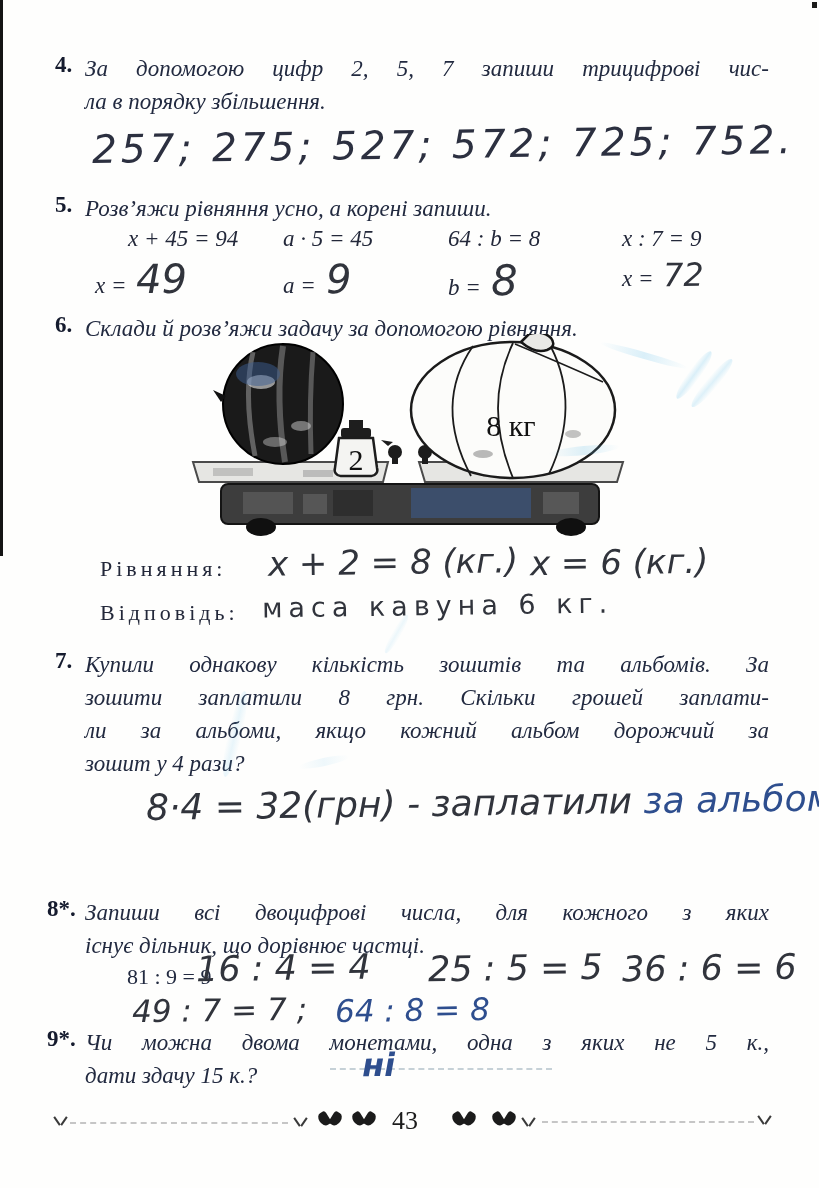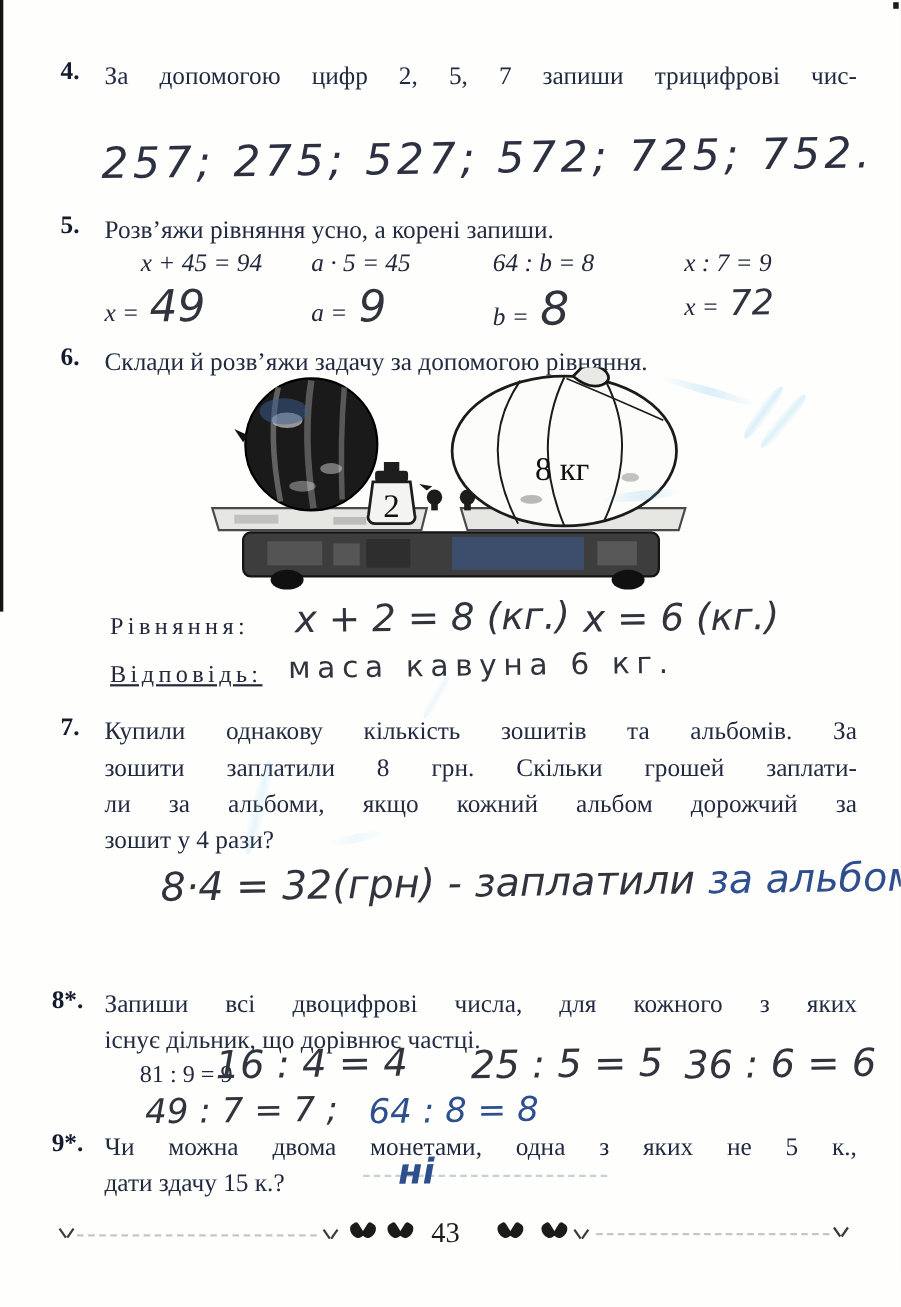--- a/index.html
+++ b/index.html
@@ -8,21 +8,21 @@
     position:relative; width:819px; height:1188px; margin:0 auto;
     background:#fefefd; overflow:hidden;
     font-family:"Liberation Serif", serif; color:#1d2336;
   }
   .edge-strip { position:absolute; left:0; top:0; width:3px; height:556px; background:#141414; }
   .corner-mark { position:absolute; right:2px; top:2px; width:5px; height:6px; background:#1a1a1a; }
 
   
   .printed { font-family:"Liberation Serif", serif; color:#222a40; font-size:23px; line-height:33px; }
   .tnum { position:absolute; font-weight:bold; font-size:23px; color:#151b2e; }
-  .ttext { position:absolute; left:95px; width:684px; }
+  .ttext { position:absolute; left:85px; width:684px;font-style:italic; }
   .jline { text-align:justify; text-align-last:justify; }
   .eq-given { font-style:italic; font-size:23px; color:#23283a; white-space:nowrap; }
   .eq-lhs { font-style:italic; font-size:23px; color:#23283a; }
   .label-spaced { letter-spacing:4px; font-size:22px; color:#23283a; }
 
   
   .hw { font-family:"DejaVu Sans", sans-serif; color:#31343c; transform:rotate(-0.8deg); }
   .hw-ital { font-style:italic; }
   .hw-blue { color:#2e4e8e; }
   .abs { position:absolute; }
@@ -50,20 +50,21 @@
 <body>
 
 <div class="page">
 
   <div class="edge-strip"></div>
   <div class="corner-mark"></div>
 
   <span class="tnum" style="left:55px; top:52px;">4.</span>
   <div class="ttext printed" style="top:52px;">
     <div class="jline">За допомогою цифр 2, 5, 7 запиши трицифрові чис-</div>
+    <div>ла в порядку збільшення.</div>
   </div>
   <div class="abs hw hw-ital" style="left:92px; top:122px; font-size:39px; letter-spacing:4px; color:#2c3040;">257; 275; 527; 572; 725; 752.</div>
 
   <span class="tnum" style="left:55px; top:192px;">5.</span>
   <div class="ttext printed" style="top:192px;">Розв’яжи рівняння усно, а корені запиши.</div>
 
   <div class="abs eq-given" style="left:96px;  top:226px;margin-left:32px;">x + 45 = 94</div>
   <div class="abs eq-given" style="left:283px; top:226px;">a · 5 = 45</div>
   <div class="abs eq-given" style="left:448px; top:226px;">64 : b = 8</div>
   <div class="abs eq-given" style="left:622px; top:226px;">x : 7 = 9</div>
@@ -147,21 +148,21 @@
         <ellipse cx="390" cy="100" rx="8" ry="4" fill="#555" opacity=".35"></ellipse>
         <text x="328" y="102" font-size="30" font-family="Liberation Serif, serif" fill="#111" text-anchor="middle">8 кг</text>
       </g>
     </svg>
   </div>
 
   <div class="abs label-spaced" style="left:100px; top:556px;">Рівняння:</div>
   <div class="abs hw hw-ital" style="left:268px; top:542px; font-size:34px;">x + 2 = 8 (кг.)</div>
   <div class="abs hw hw-ital" style="left:530px; top:542px; font-size:34px;">x = 6 (кг.)</div>
 
-  <div class="abs label-spaced" style="left:100px; top:600px;text-decoration:underline;">Відповідь:</div>
+  <div class="abs label-spaced" style="left:100px; top:600px;">Відповідь:</div>
   <div class="abs hw" style="left:262px; top:590px; font-size:27px; letter-spacing:6px;">маса кавуна 6 кг.</div>
 
   <span class="tnum" style="left:55px; top:648px;">7.</span>
   <div class="ttext printed" style="top:648px;">
     <div class="jline">Купили однакову кількість зошитів та альбомів. За</div>
     <div class="jline">зошити заплатили 8 грн. Скільки грошей заплати-</div>
     <div class="jline">ли за альбоми, якщо кожний альбом дорожчий за</div>
     <div>зошит у 4 рази?</div>
   </div>
   <div class="abs hw hw-ital" style="left:146px; top:782px; font-size:36px; white-space:nowrap;">

